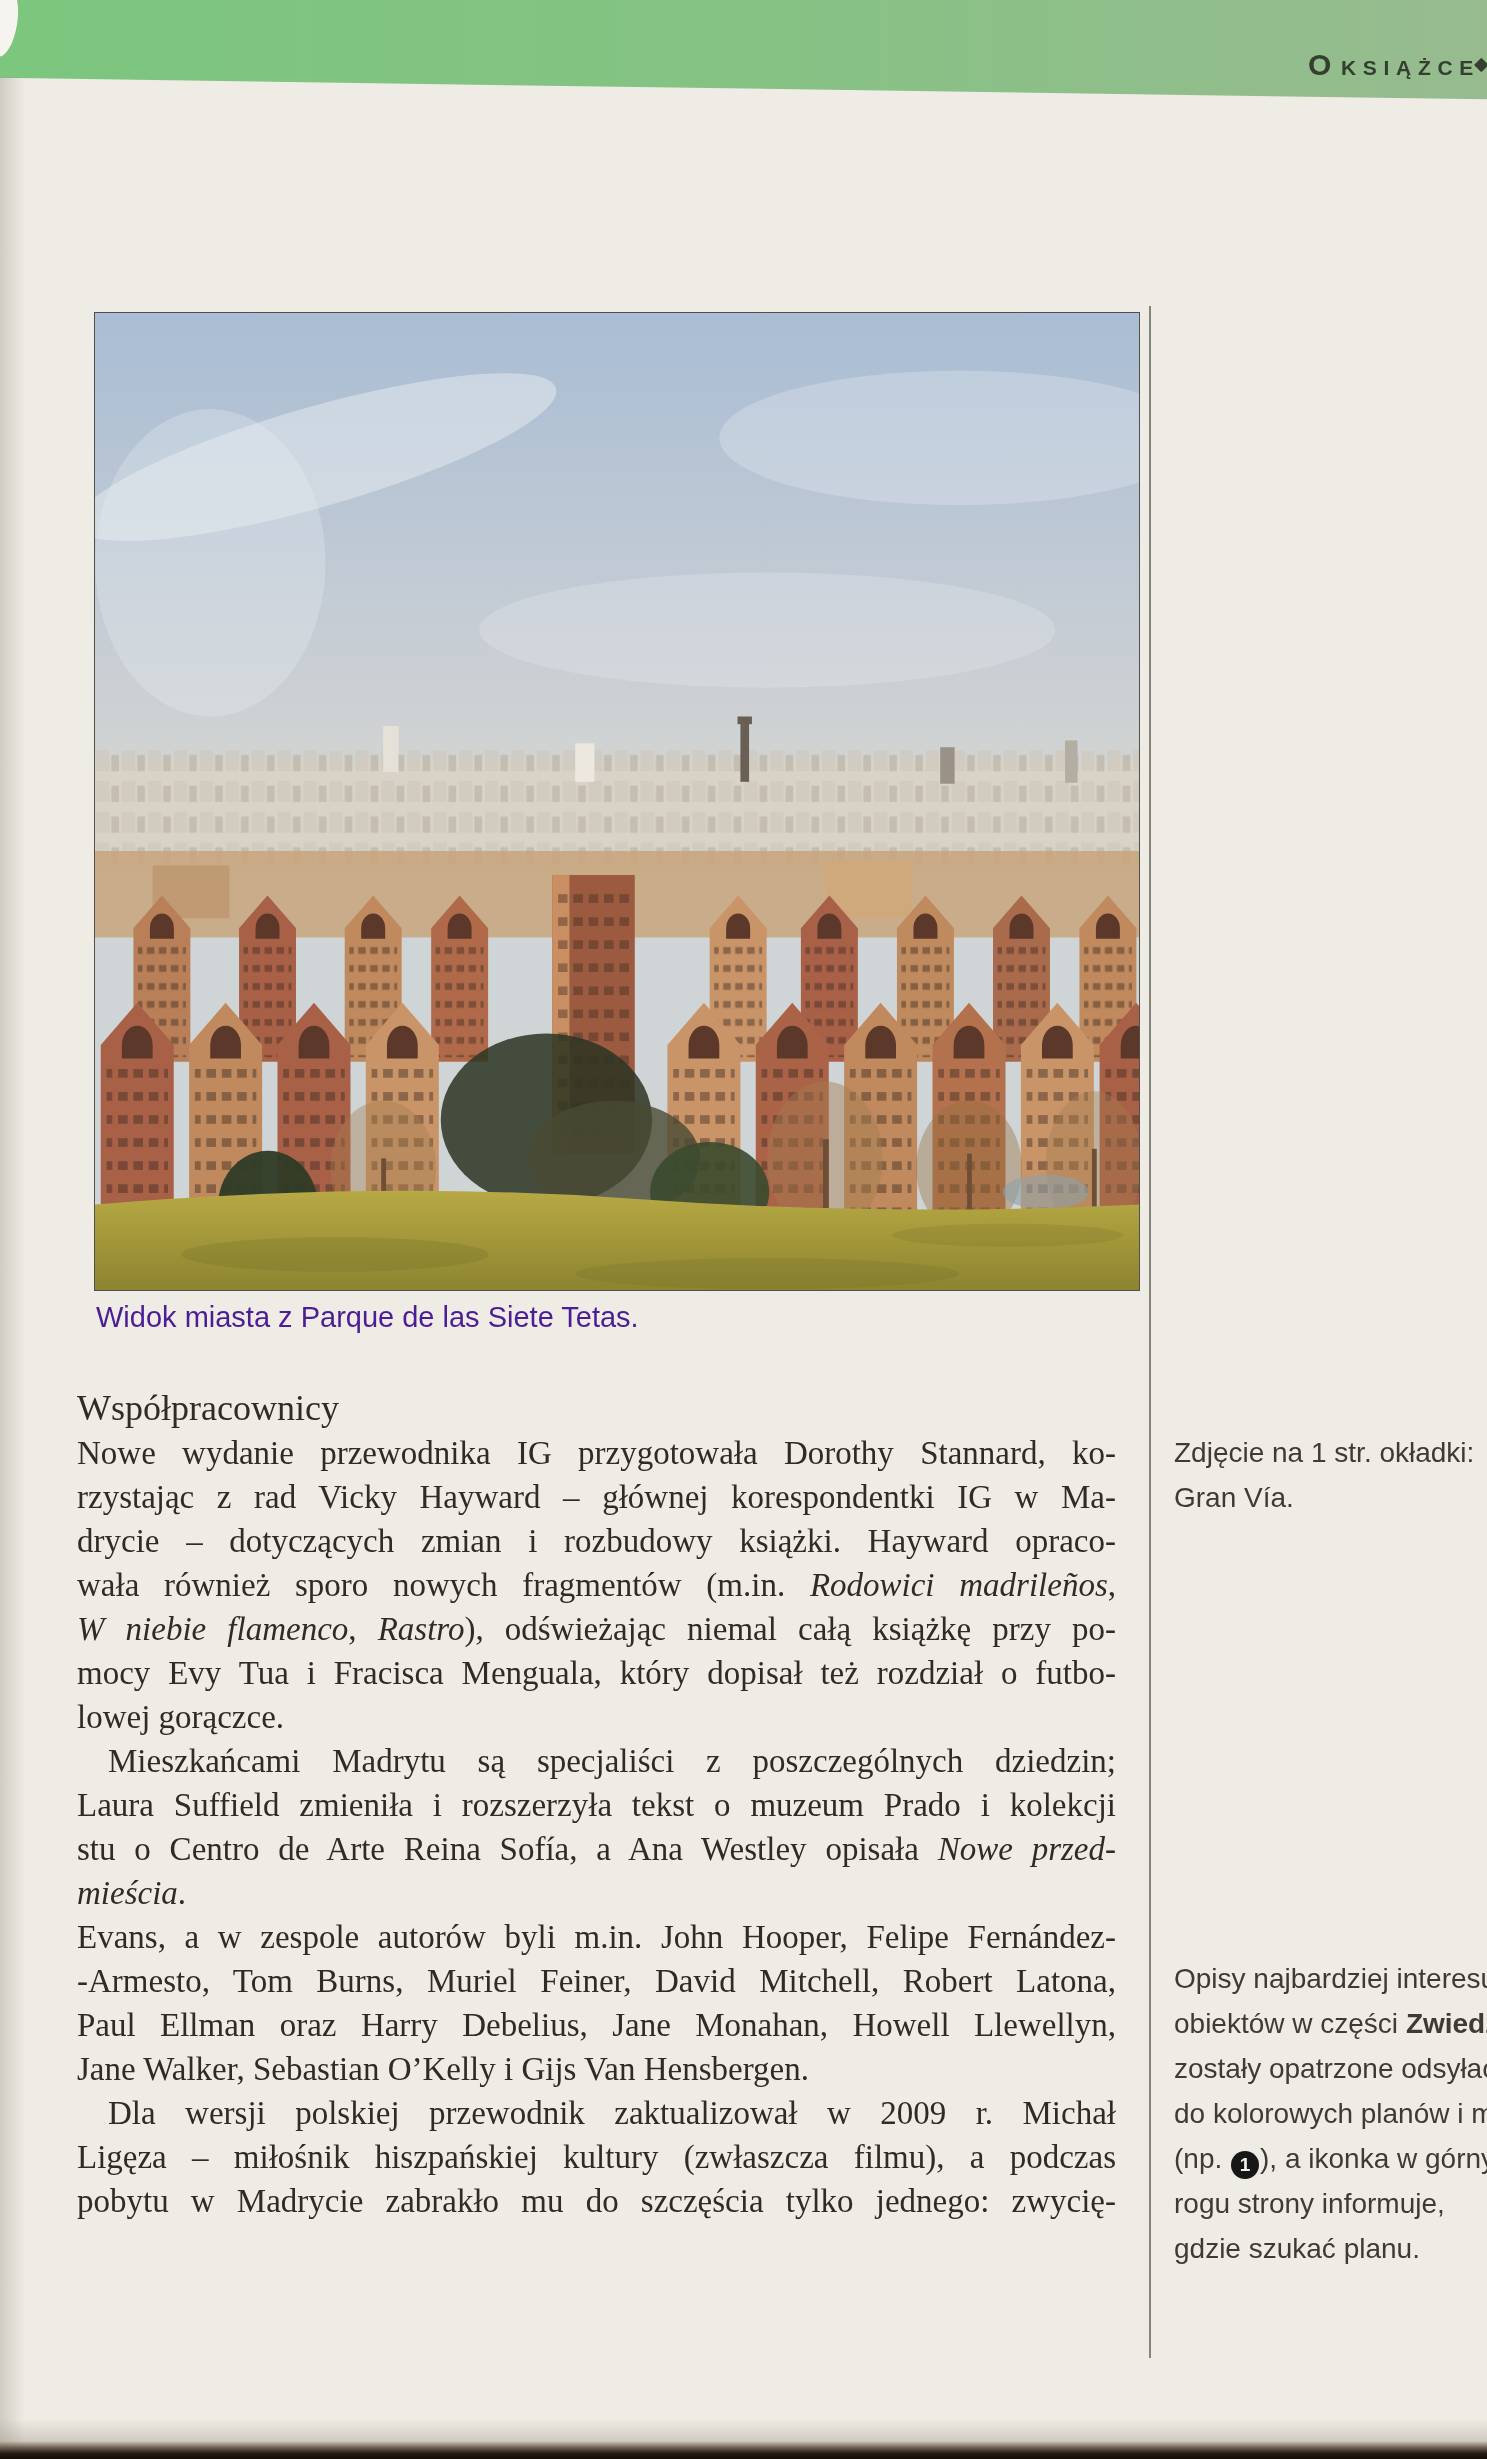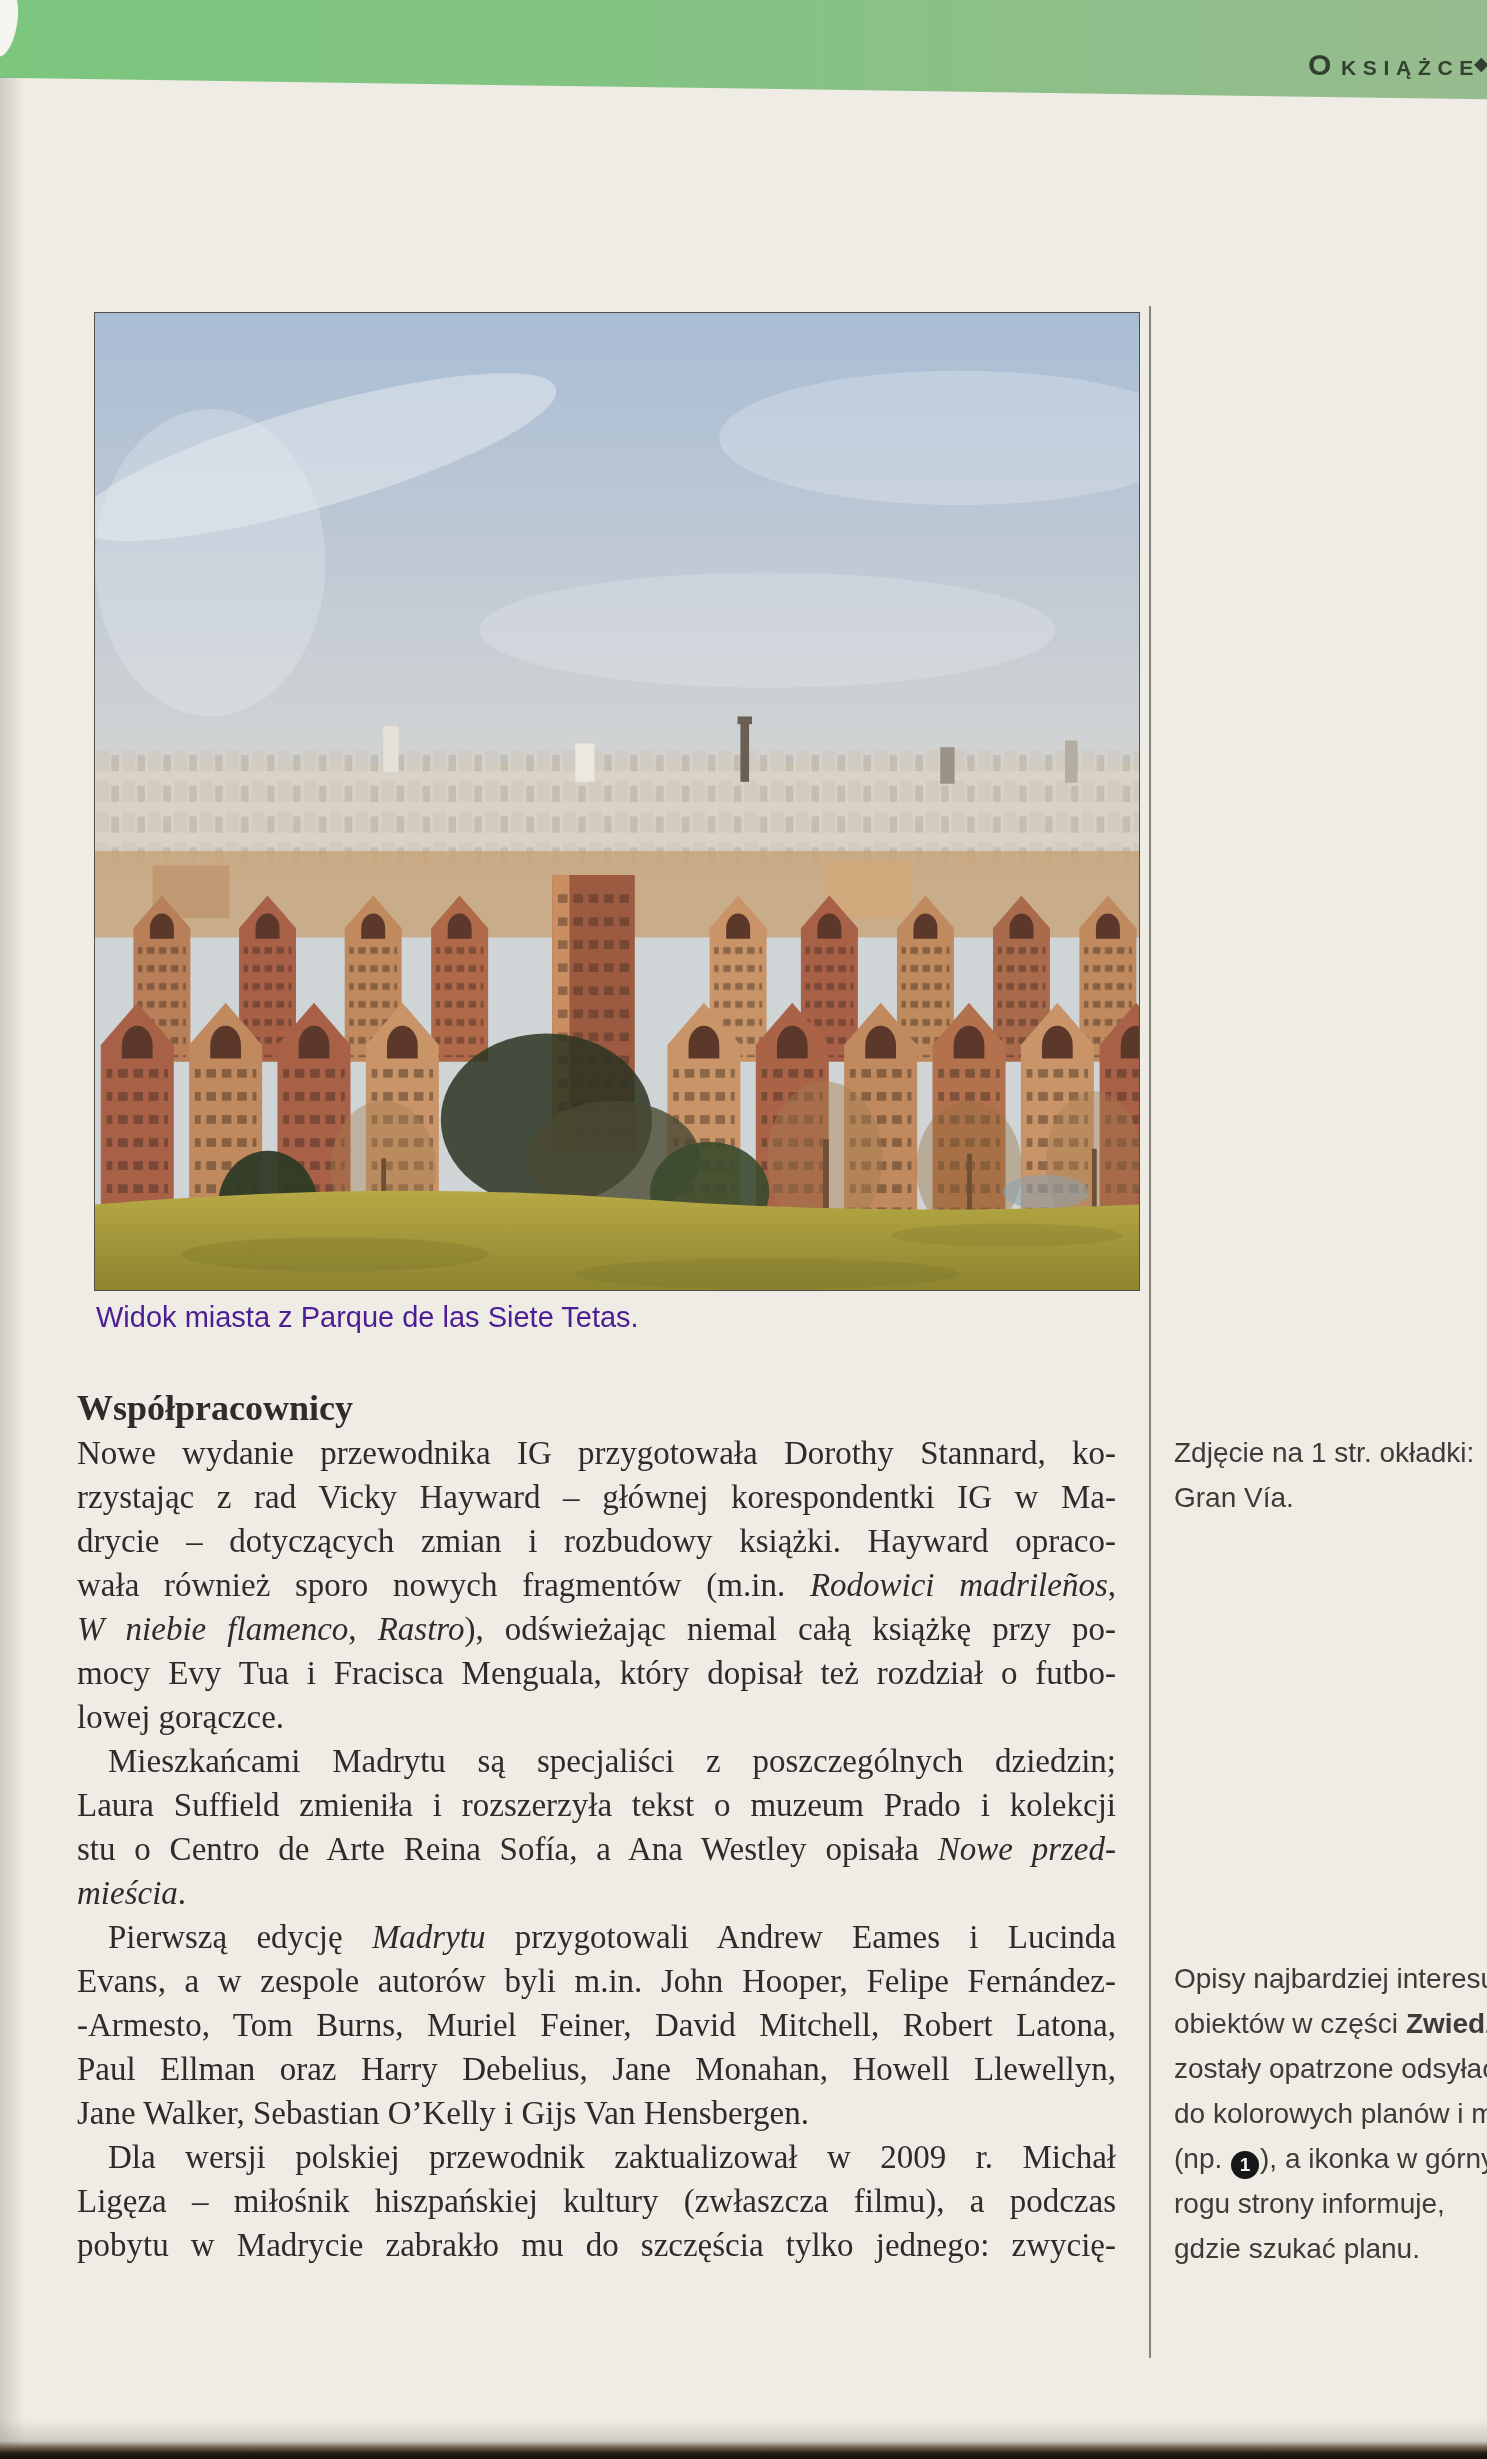--- a/index.html
+++ b/index.html
@@ -44,21 +44,21 @@
   .photo-frame svg{display:block;width:100%;height:100%;}
   .photo-caption{
     position:absolute;left:96px;top:1301px;width:961px;
     font-family:"Liberation Sans",sans-serif;font-size:29px;color:#4c1d95;
   }
   
   .article{
     position:absolute;left:77px;top:1385px;width:1039px;color:#2e2b28;
   }
   .article h2{
-    margin:0;font-size:36px;line-height:46px;font-weight:bold;
+    margin:0;font-size:36px;line-height:46px;font-weight:normal;
     font-family:"Liberation Serif",serif;color:#2e2b28;
   }
   .tline{
     height:44px;line-height:44px;font-size:33px;
     text-align:justify;text-align-last:justify;-moz-text-align-last:justify;
     white-space:nowrap;
   }
   .tline.end{text-align:left;text-align-last:left;}
   .tline.ind{text-indent:31px;}
   .it{font-style:italic;margin-top:43px;}
@@ -235,21 +235,20 @@
       <div class="tline"><span class="rg">rzystając z rad Vicky Hayward – głównej korespondentki IG w Ma-</span></div>
       <div class="tline"><span class="rg">drycie – dotyczących zmian i rozbudowy książki. Hayward opraco-</span></div>
       <div class="tline"><span class="rg">wała również sporo nowych fragmentów (m.in. </span><span class="it">Rodowici madrileños</span><span class="rg">,</span></div>
       <div class="tline"><span class="it">W niebie flamenco</span><span class="rg">, </span><span class="it">Rastro</span><span class="rg">), odświeżając niemal całą książkę przy po-</span></div>
       <div class="tline"><span class="rg">mocy Evy Tua i Fracisca Menguala, który dopisał też rozdział o futbo-</span></div>
       <div class="tline end"><span class="rg">lowej gorączce.</span></div>
       <div class="tline ind"><span class="rg">Mieszkańcami Madrytu są specjaliści z poszczególnych dziedzin;</span></div>
       <div class="tline"><span class="rg">Laura Suffield zmieniła i rozszerzyła tekst o muzeum Prado i kolekcji</span></div>
       <div class="tline"><span class="rg">stu o Centro de Arte Reina Sofía, a Ana Westley opisała </span><span class="it">Nowe przed-</span></div>
       <div class="tline end"><span class="it">mieścia</span><span class="rg">.</span></div>
-      <div class="tline ind"><span class="rg">Pierwszą edycję </span><span class="it">Madrytu</span><span class="rg"> przygotowali Andrew Eames i Lucinda</span></div>
       <div class="tline"><span class="rg">Evans, a w zespole autorów byli m.in. John Hooper, Felipe Fernández-</span></div>
       <div class="tline"><span class="rg">-Armesto, Tom Burns, Muriel Feiner, David Mitchell, Robert Latona,</span></div>
       <div class="tline"><span class="rg">Paul Ellman oraz Harry Debelius, Jane Monahan, Howell Llewellyn,</span></div>
       <div class="tline end"><span class="rg">Jane Walker, Sebastian O’Kelly i Gijs Van Hensbergen.</span></div>
       <div class="tline ind"><span class="rg">Dla wersji polskiej przewodnik zaktualizował w 2009 r. Michał</span></div>
       <div class="tline"><span class="rg">Ligęza – miłośnik hiszpańskiej kultury (zwłaszcza filmu), a podczas</span></div>
       <div class="tline"><span class="rg">pobytu w Madrycie zabrakło mu do szczęścia tylko jednego: zwycię-</span></div>
     </div>
 </div>
 

